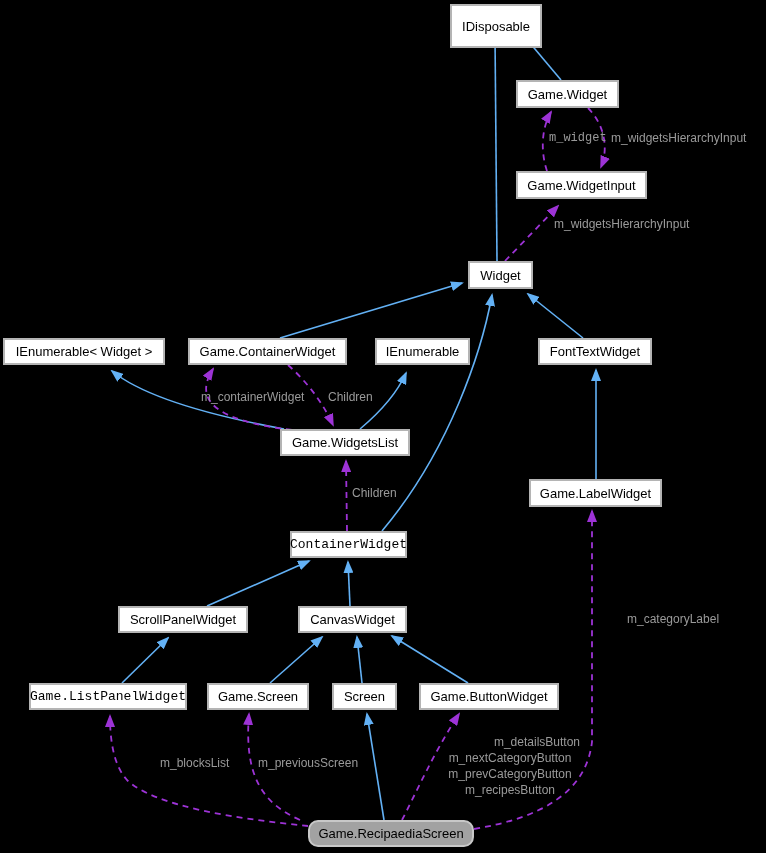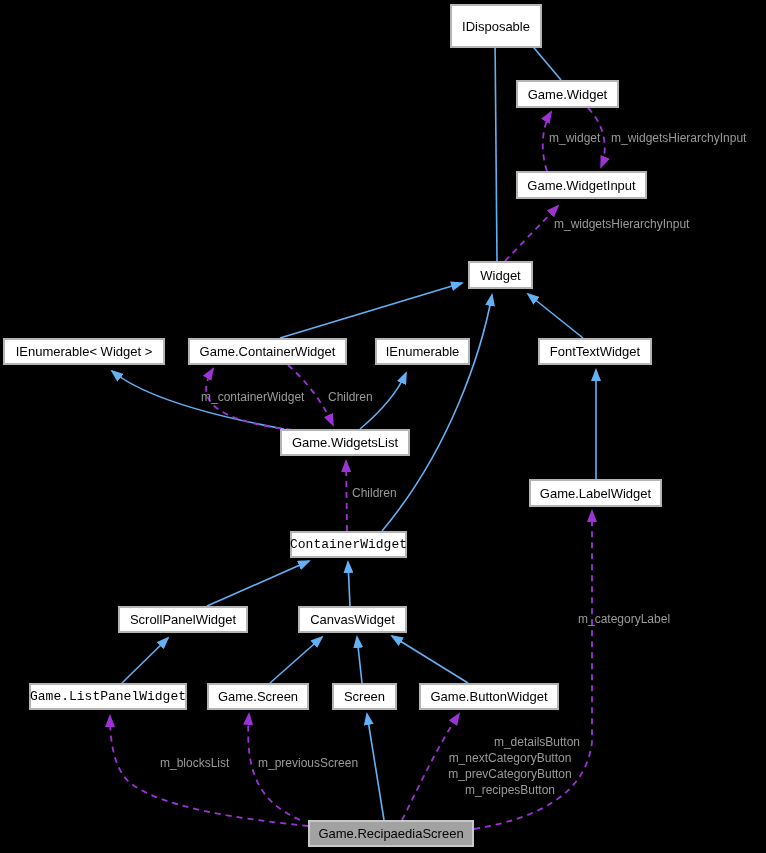--- a/index.html
+++ b/index.html
@@ -42,20 +42,21 @@
     display: flex;
     align-items: center;
     justify-content: center;
     white-space: nowrap;
     cursor: pointer;
   }
   .node.main {
     background: var(--main-node-fill, #a2a2a2);
     border-color: var(--main-node-border, #c8c8c8);
     cursor: default;
+    border-radius: 10px;
   }
   .edge-label {
     position: absolute;
     color: var(--edge-label, #9a9a9a);
     font-size: 12px;
     line-height: 14px;
     white-space: nowrap;
   }
 </style>
 </head>
@@ -113,27 +114,27 @@
       <div class="node" style="left: 290px; top: 531px; width: 117px; height: 27px; font-family: Liberation Mono, monospace;">ContainerWidget</div>
       <div class="node" style="left: 118px; top: 606px; width: 130px; height: 27px;">ScrollPanelWidget</div>
       <div class="node" style="left: 298px; top: 606px; width: 109px; height: 27px;">CanvasWidget</div>
       <div class="node" style="left: 29px; top: 683px; width: 158px; height: 27px; font-family: Liberation Mono, monospace;">Game.ListPanelWidget</div>
       <div class="node" style="left: 207px; top: 683px; width: 102px; height: 27px;">Game.Screen</div>
       <div class="node" style="left: 332px; top: 683px; width: 65px; height: 27px;">Screen</div>
       <div class="node" style="left: 419px; top: 683px; width: 140px; height: 27px;">Game.ButtonWidget</div>
       <div class="node main" style="left: 308px; top: 820px; width: 166px; height: 27px;">Game.RecipaediaScreen</div>
     </div>
   <div id="label-layer">
-      <div class="edge-label" style="left: 549px; top: 131px;">m_widget</div>
+      <div class="edge-label" style="left: 549px; top: 131px; font-family: Liberation Mono, monospace;">m_widget</div>
       <div class="edge-label" style="left: 611px; top: 131px;">m_widgetsHierarchyInput</div>
       <div class="edge-label" style="left: 554px; top: 217px;">m_widgetsHierarchyInput</div>
       <div class="edge-label" style="left: 201px; top: 390px;">m_containerWidget</div>
       <div class="edge-label" style="left: 328px; top: 390px;">Children</div>
       <div class="edge-label" style="left: 352px; top: 486px;">Children</div>
-      <div class="edge-label" style="left: 578px; top: 612px;">m_categoryLabel</div>
+      <div class="edge-label" style="left: 627px; top: 612px;">m_categoryLabel</div>
       <div class="edge-label" style="left: 160px; top: 756px;">m_blocksList</div>
       <div class="edge-label" style="left: 258px; top: 756px;">m_previousScreen</div>
       <div class="edge-label" style="left: 440px; top: 735px; width: 140px; text-align: right;">m_detailsButton</div>
       <div class="edge-label" style="left: 440px; top: 751px; width: 140px; text-align: center;">m_nextCategoryButton</div>
       <div class="edge-label" style="left: 440px; top: 767px; width: 140px; text-align: center;">m_prevCategoryButton</div>
       <div class="edge-label" style="left: 440px; top: 783px; width: 140px; text-align: center;">m_recipesButton</div>
     </div>
 </div>
 
 </body></html>

